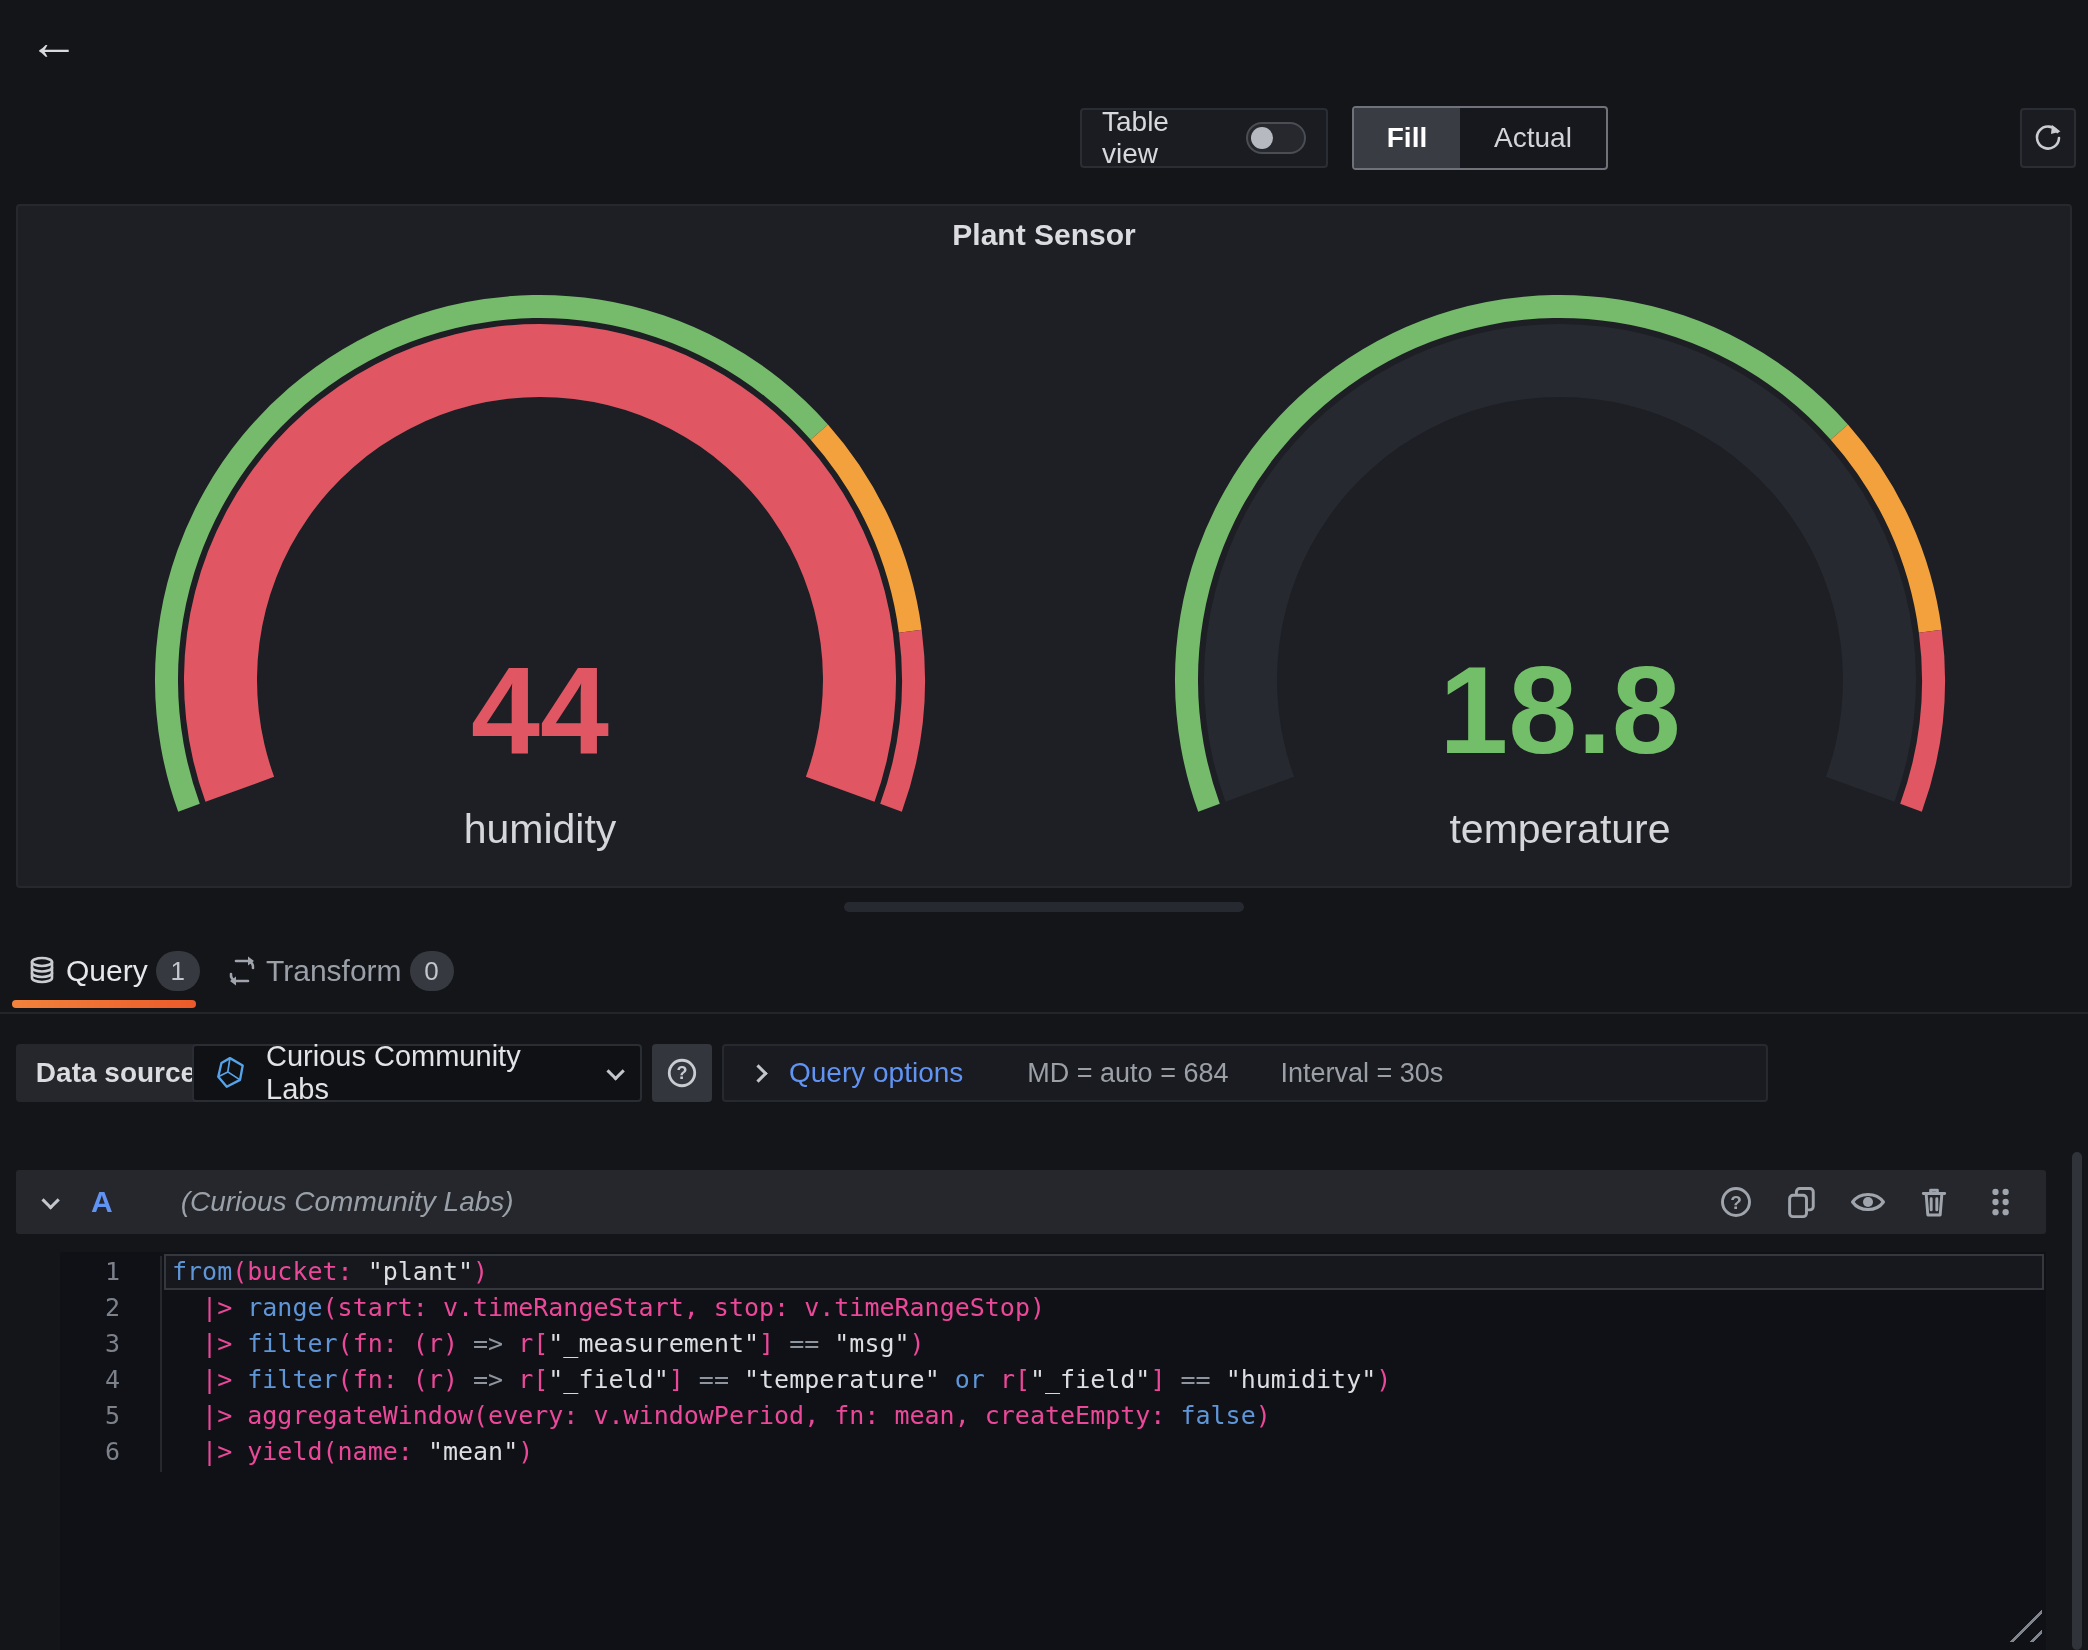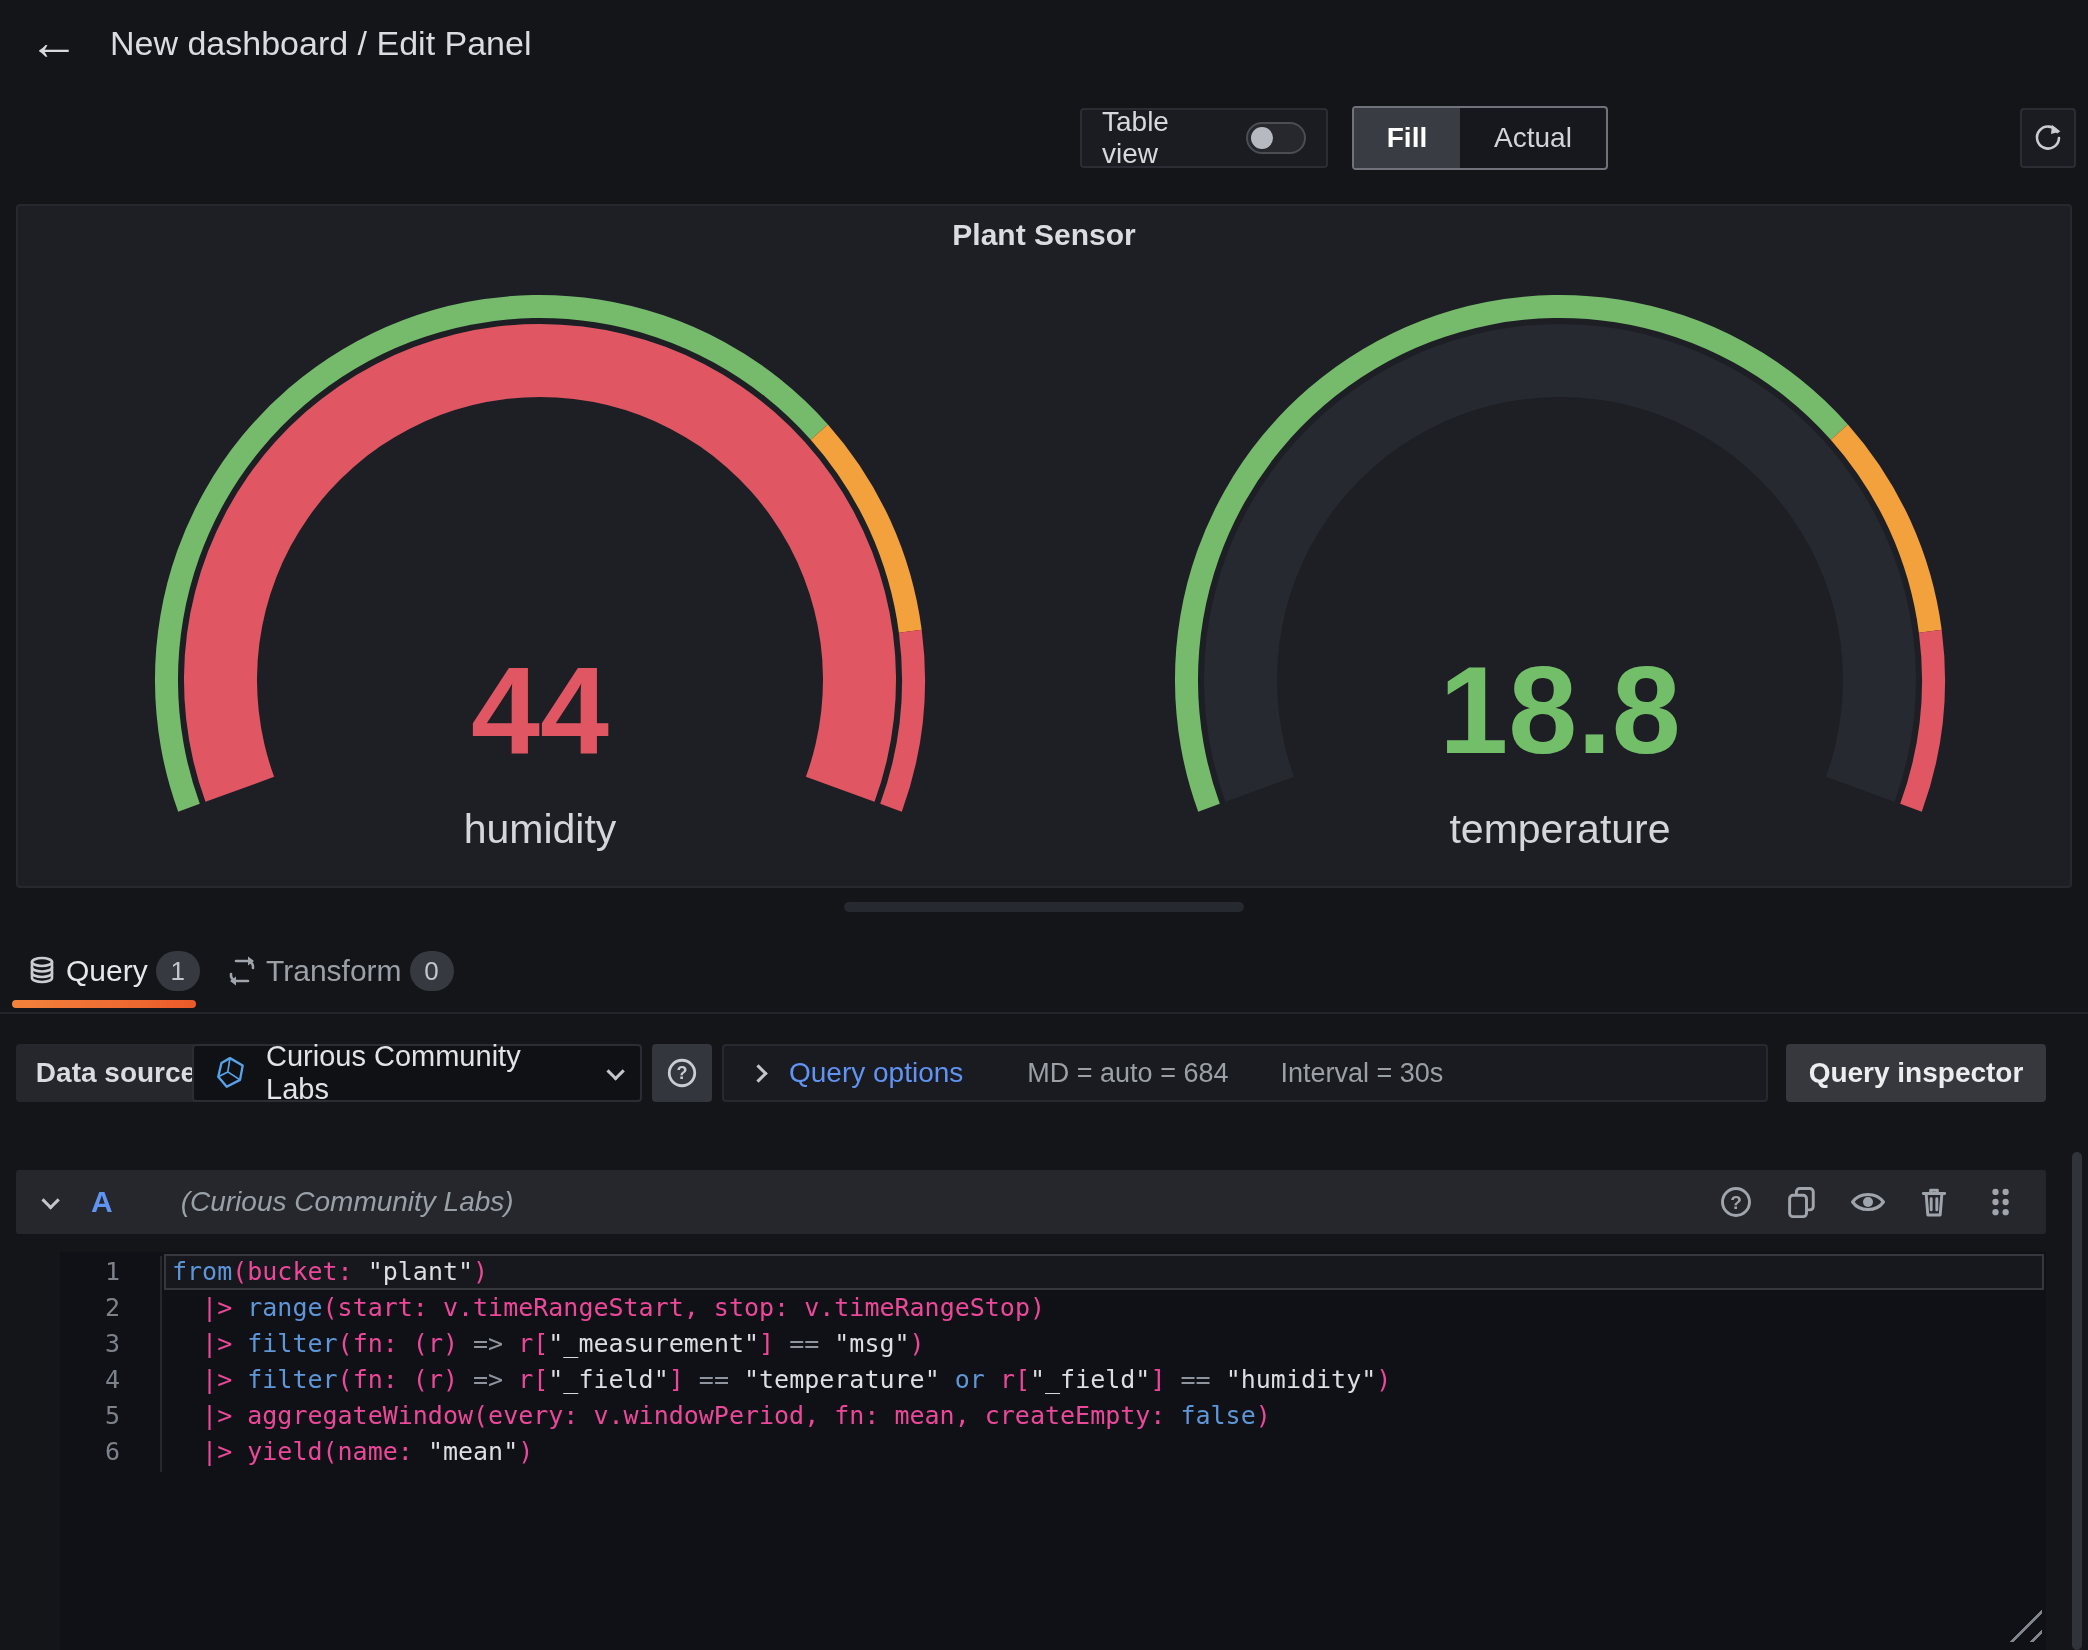--- a/index.html
+++ b/index.html
@@ -96,21 +96,20 @@
 
   svg .st { stroke:#c9ccd1; stroke-width:2.6; fill:none; stroke-linecap:round; stroke-linejoin:round; }
   svg .st-dim { stroke:#a0a5ad; stroke-width:2.6; fill:none; stroke-linecap:round; stroke-linejoin:round; }
 </style>
 </head>
 <body>
 
 <div id="app">
 
   <button class="abs back-btn">←</button>
-  <div class="abs page-title">New dashboard / Edit Panel</div>
 
   <div class="abs tb-box tv-group">
     <span class="tv-label">Table view</span>
     <span class="toggle">
         <span class="knob"></span>
       </span>
   </div>
   <div class="abs fa-group">
     <span class="seg seg-fill">Fill</span>
     <span class="seg seg-actual">Actual</span>
@@ -184,21 +183,20 @@
     </svg>
   </div>
   <div class="abs opts-box">
     <span class="opts-toggle">
       <span class="chev chev-right"></span>
       <span class="opts-label">Query options</span>
     </span>
     <span class="opts-stat md-stat">MD = auto = 684</span>
     <span class="opts-stat int-stat">Interval = 30s</span>
   </div>
-  <div class="abs inspector-btn">Query inspector</div>
 
   <div class="abs row-a">
     <span class="chev chev-down"></span>
     <span class="ref-id">A</span>
     <span class="hint">(Curious Community Labs)</span>
     <span class="row-icons">
       <span class="icon-btn">
         <svg width="36" height="36" viewBox="0 0 32 32">
           <circle class="st-dim" cx="16" cy="16" r="12"></circle>
           <text x="16" y="22" text-anchor="middle" font-size="17" font-weight="bold" fill="#a0a5ad" font-family="Liberation Sans, sans-serif">?</text>

